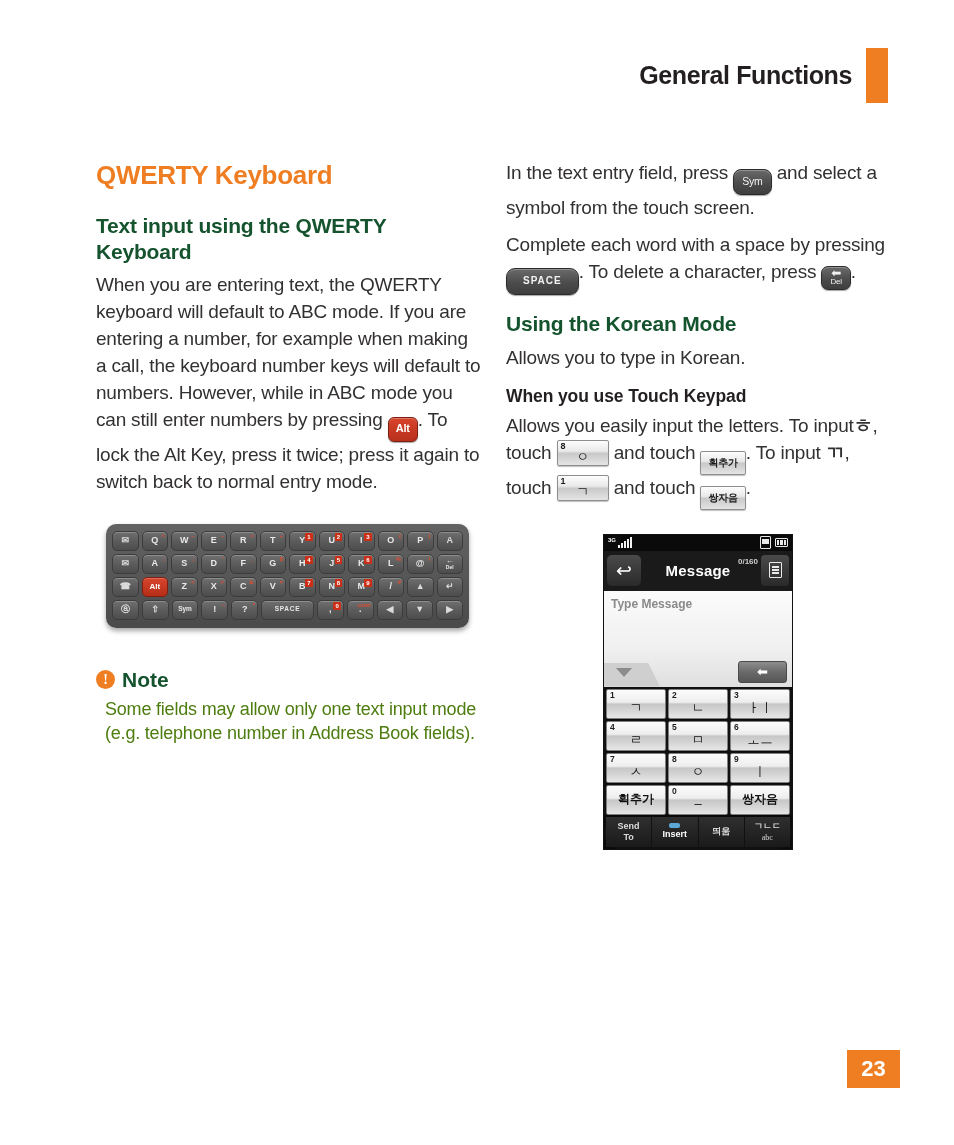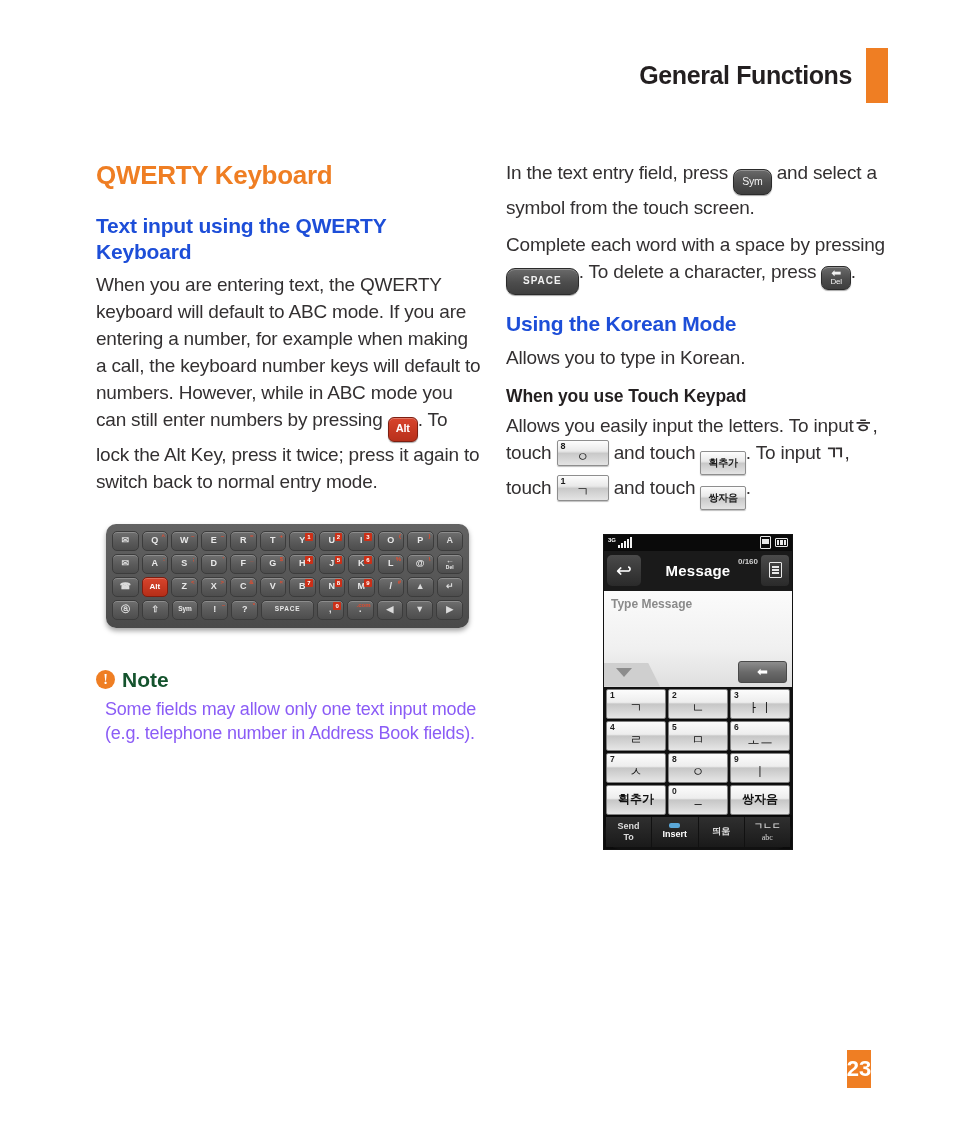--- a/index.html
+++ b/index.html
@@ -20,21 +20,21 @@
 
   
   .col{position:absolute;top:160px;width:385px;}
   .col-left{left:96px;}
   .col-right{left:506px;}
 
   h1.section-title{
     font-size:26px;font-weight:bold;color:#ef7e23;margin:0 0 22px 0;letter-spacing:-0.3px;
   }
   h2.sub{
-    font-size:21px;font-weight:bold;color:#1d4ed8;margin:0 0 8px 0;line-height:1.22;letter-spacing:-0.2px;
+    font-size:21px;font-weight:bold;color:#14532d;margin:0 0 8px 0;line-height:1.22;letter-spacing:-0.2px;
   }
   h3.subsub{
     font-size:17.5px;font-weight:bold;color:#231f20;margin:14px 0 6px 0;letter-spacing:-0.1px;
   }
   p.body{
     font-size:19px;line-height:1.42;margin:0 0 10px 0;color:#333031;letter-spacing:-0.2px;
   }
 
   
   .keychip{
@@ -100,21 +100,21 @@
 
   
   .note{margin-top:40px;}
   .note-head{display:flex;align-items:center;gap:7px;margin-bottom:5px;}
   .note-icon{
     width:19px;height:19px;border-radius:50%;background:#ef7e23;color:#fff;
     font-size:14px;font-weight:bold;line-height:19px;text-align:center;
     font-family:"Liberation Serif", serif;
   }
   .note-title{font-size:21px;font-weight:bold;color:#14532d;}
-  .note-body{font-size:18px;line-height:1.38;color:#8b5cf6;margin-left:9px;letter-spacing:-0.2px;}
+  .note-body{font-size:18px;line-height:1.38;color:#4d7c0f;margin-left:9px;letter-spacing:-0.2px;}
 
   
   .phone{
     margin-top:24px;margin-left:97px;
     width:190px;background:#0b0b0b;border:1px solid #121212;
     box-sizing:border-box;
   }
   .ph-status{
     height:16px;background:#0a0a0a;display:flex;align-items:center;
     justify-content:space-between;padding:0 4px;
@@ -181,21 +181,21 @@
     flex:1 1 0;height:30px;background:linear-gradient(180deg,#2f2f2f 0%,#1a1a1a 100%);
     color:#dcdcdc;display:flex;flex-direction:column;align-items:center;justify-content:center;
     font-size:9px;line-height:11px;font-weight:bold;text-align:center;
   }
   .bcell.hl{color:#ffffff;}
   .bcell .small{font-size:8px;font-weight:normal;font-family:Liberation Serif, serif;}
   .bcell .cap{display:block;width:11px;height:5px;border-radius:2px;background:#5aa7d8;margin-bottom:1px;}
 
   
   .pagenum{
-    position:absolute;left:847px;top:1050px;width:24px;height:38px;background:#ef7e23;
+    position:absolute;left:847px;top:1050px;width:53px;height:38px;background:#ef7e23;
     color:#fff;font-size:22px;font-weight:bold;display:flex;align-items:center;justify-content:center;
   }
 </style>
 </head>
 <body>
 
 <div class="page">
 
   <div class="header">
     <div class="header-title">General Functions</div>

